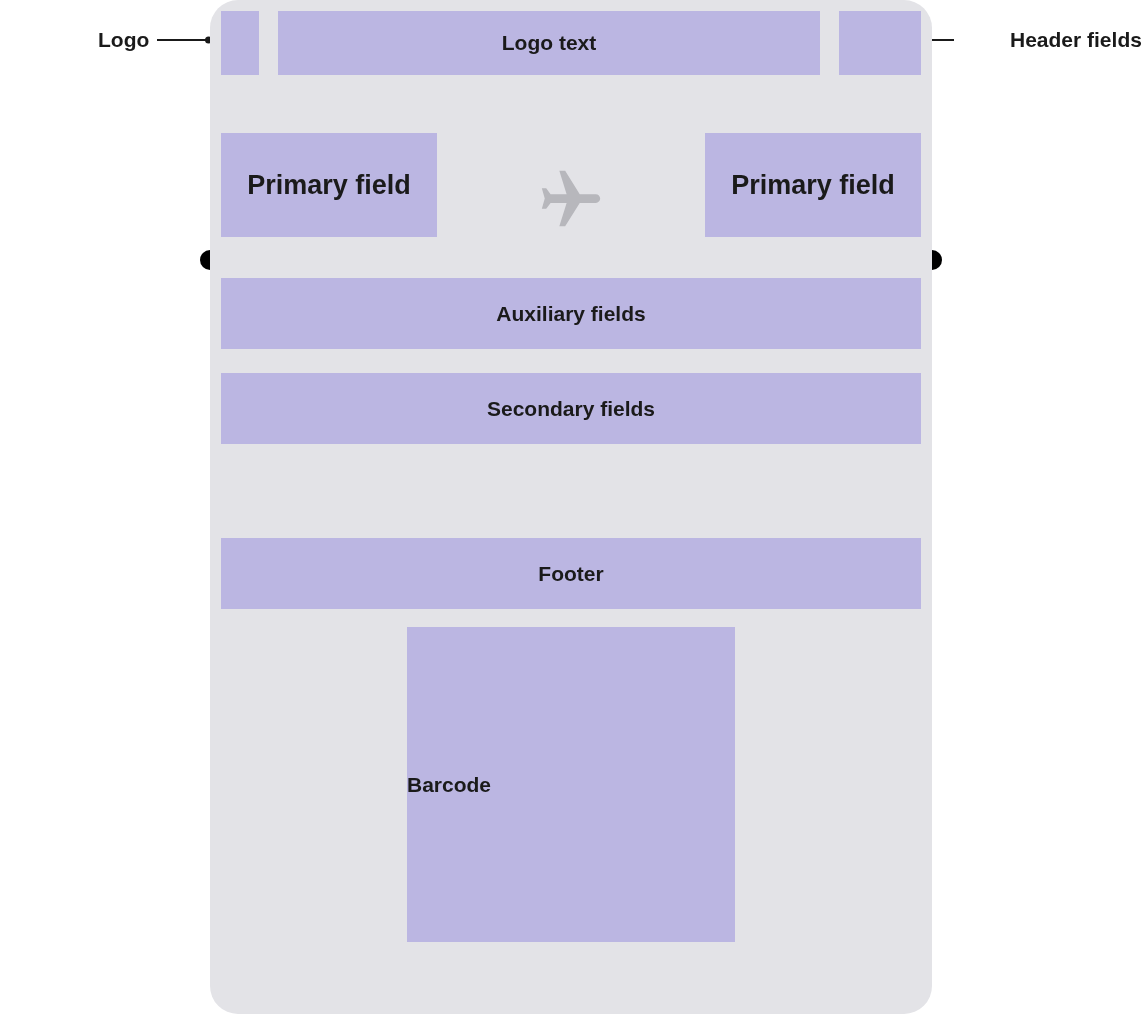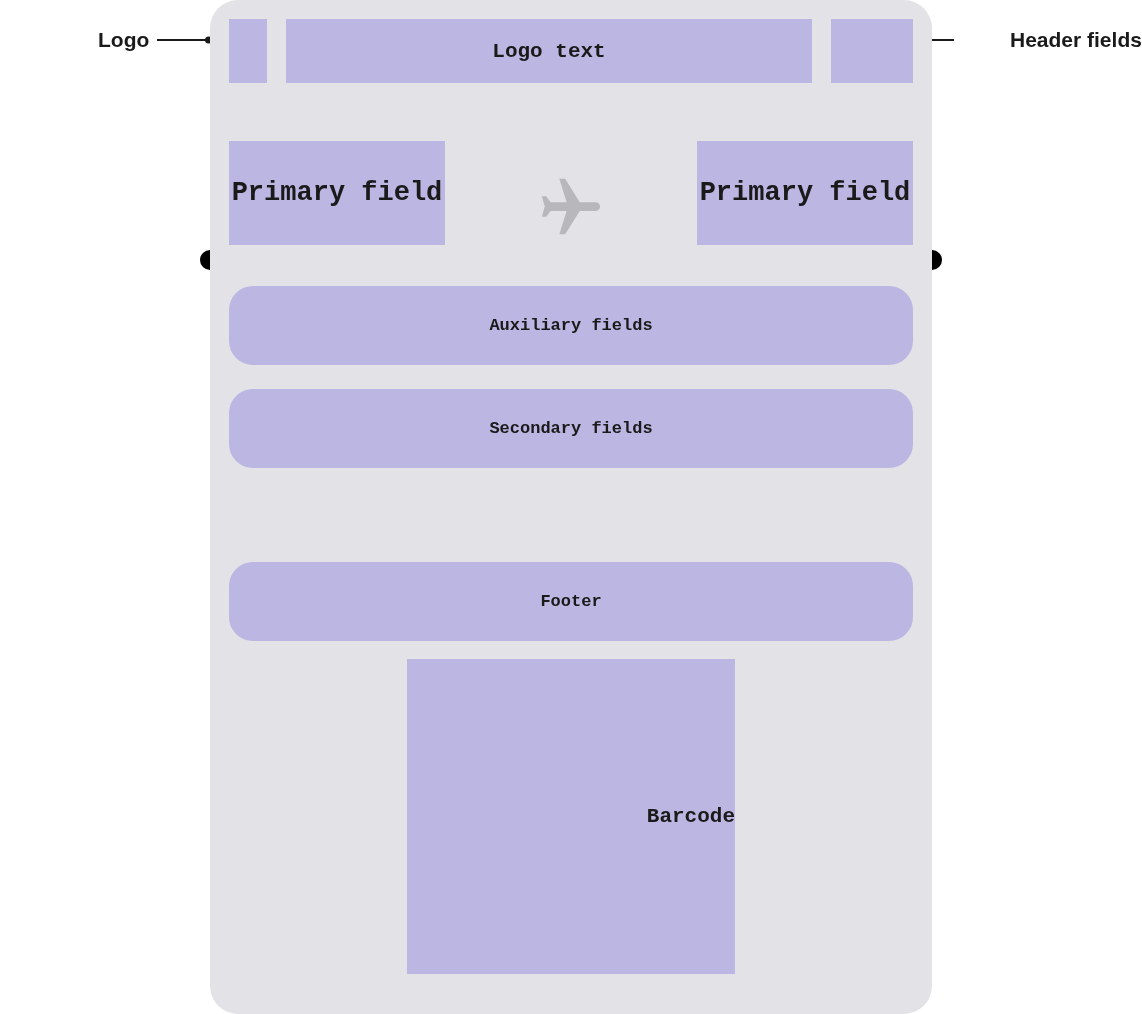--- a/index.html
+++ b/index.html
@@ -17,22 +17,21 @@
     }
     
     .pass-card {
       position: absolute;
       left: 210px;
       top: 0;
       width: 722px;
       height: 1014px;
       background: #e3e3e7;
       border-radius: 28px;
-      padding: 19px;
-      font-family: Liberation Mono, monospace;
+      padding: 11px;
     }
     
     .header-row {
       display: flex;
       gap: 19px;
       margin-bottom: 57px;
     }
     
     .logo-box {
       width: 38px;
@@ -105,29 +104,28 @@
     .notch-left {
       left: 200px;
     }
     
     .notch-right {
       left: 922px;
     }
     
     .full-width-box {
       width: 100%;
-      height: 79px;
-      background: #bbb6e2;
-      display: flex;
-      align-items: center;
-      justify-content: center;
-      font-size: 17px;
-      font-weight: 600;
-      color: #1a1a1a;
-      border-radius: 24px;
+      height: 71px;
+      background: #bbb6e2;
+      display: flex;
+      align-items: center;
+      justify-content: center;
+      font-size: 21px;
+      font-weight: 600;
+      color: #1a1a1a;
     }
     
     .auxiliary-box {
       margin-bottom: 24px;
     }
     
     .secondary-box {
       margin-bottom: 94px;
     }
     
@@ -135,21 +133,21 @@
       margin-bottom: 18px;
     }
     
     .barcode-box {
       width: 328px;
       height: 315px;
       background: #bbb6e2;
       margin: 8px auto;
       display: flex;
       align-items: center;
-      justify-content: flex-end;
+      justify-content: flex-start;
       font-size: 21px;
       font-weight: 600;
       color: #1a1a1a;
     }
     
     .callout {
       position: absolute;
       display: flex;
       align-items: center;
       font-size: 21px;

